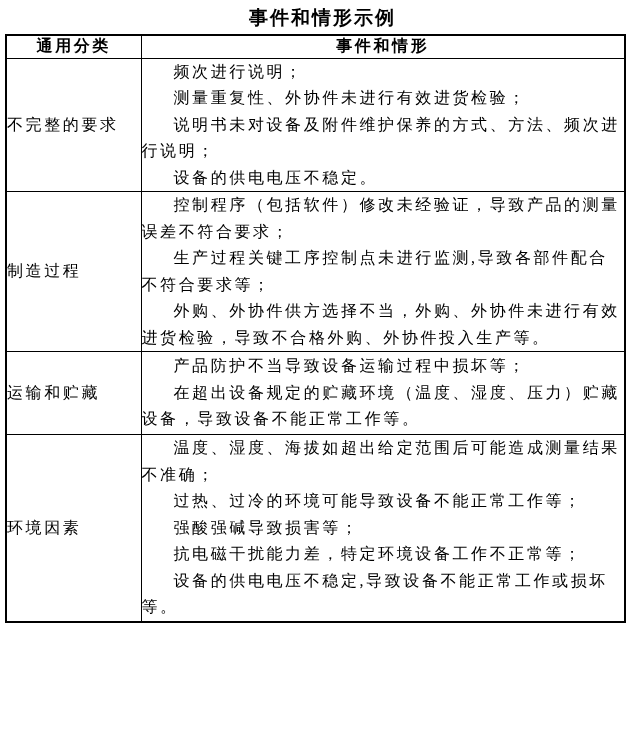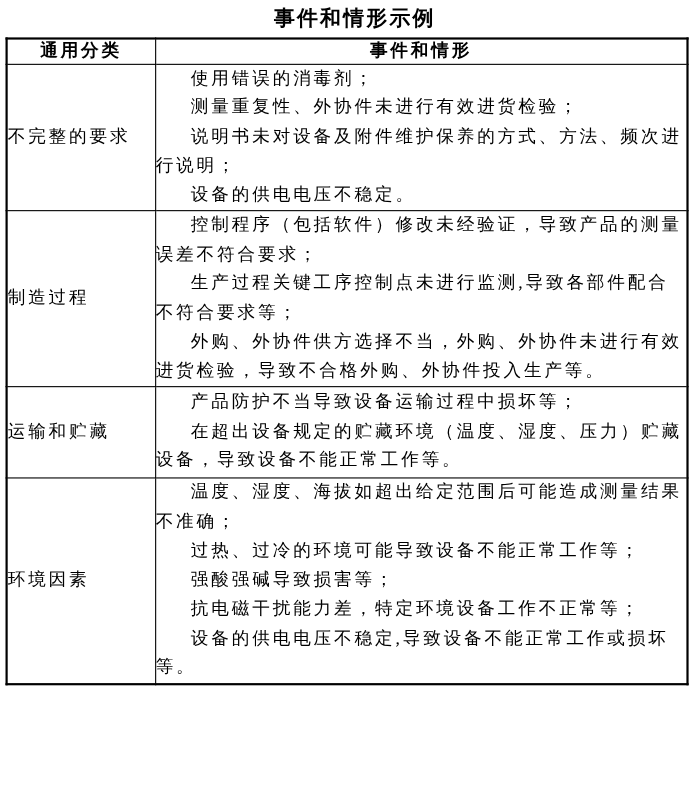--- a/index.html
+++ b/index.html
@@ -88,21 +88,21 @@
     <thead>
       <tr>
         <th>通用分类</th>
         <th>事件和情形</th>
       </tr>
     </thead>
     <tbody>
       <tr class="r0">
         <td class="cat">不完整的要求</td>
         <td class="evt">
-          <p class="item">使用错误的消毒剂；</p>
+          <p class="item">频次进行说明；</p>
           <p class="item">测量重复性、外协件未进行有效进货检验；</p>
           <p class="item">说明书未对设备及附件维护保养的方式、方法、频次进行说明；</p>
           <p class="item">设备的供电电压不稳定。</p>
         </td>
       </tr>
       <tr class="r1">
         <td class="cat">制造过程</td>
         <td class="evt">
           <p class="item">控制程序（包括软件）修改未经验证，导致产品的测量误差不符合要求；</p>
           <p class="item">生产过程关键工序控制点未进行监测,导致各部件配合不符合要求等；</p>

